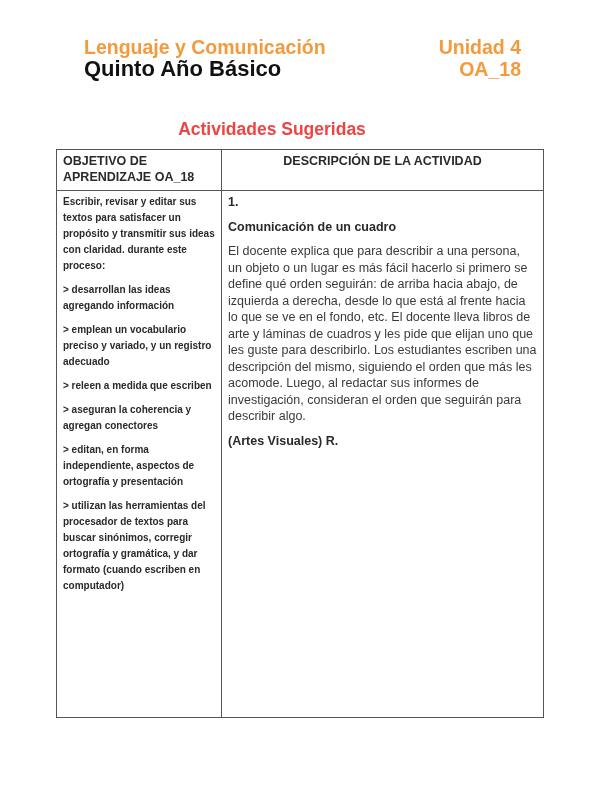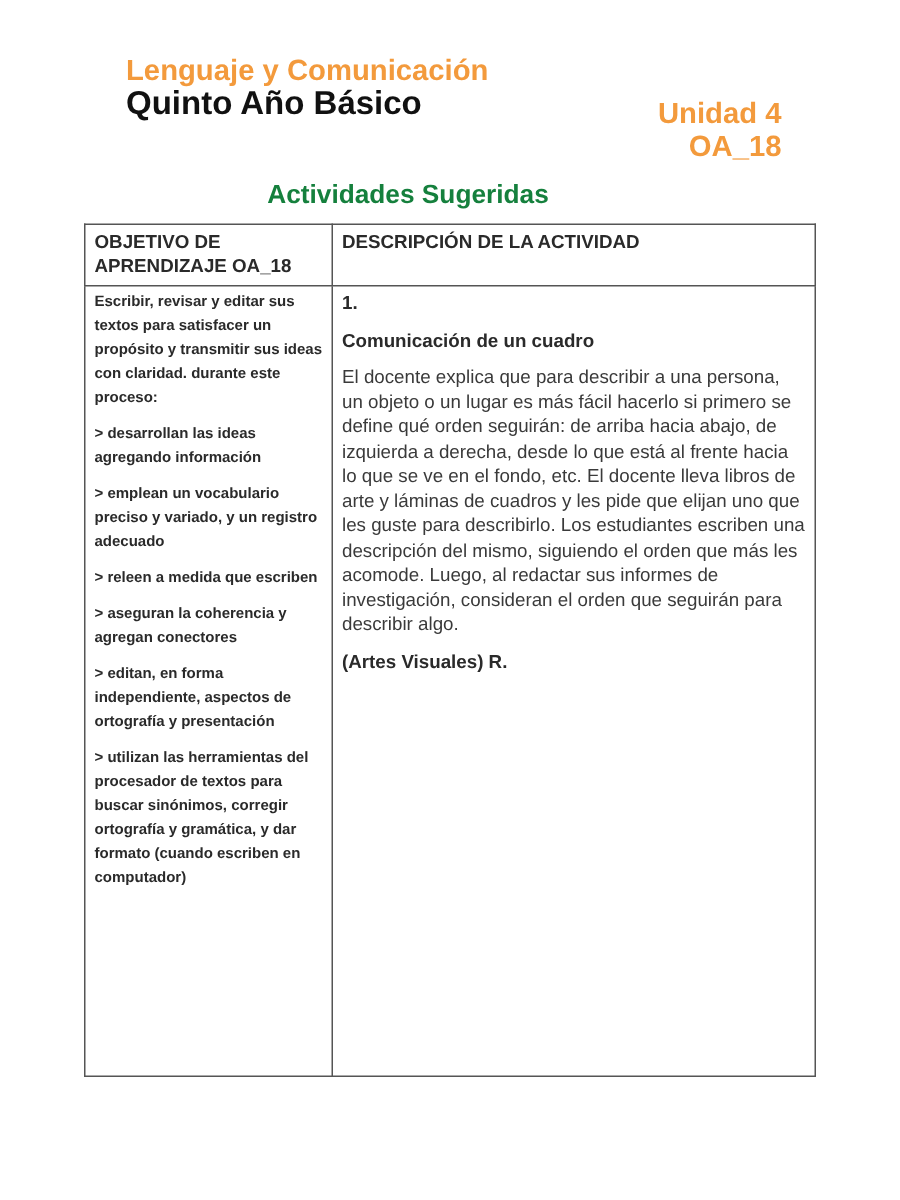--- a/index.html
+++ b/index.html
@@ -1,30 +1,30 @@
 <!DOCTYPE html>
 <html><head>
   <meta charset="utf-8">
   <style>
     html, body { margin: 0; padding: 0; background: #ffffff; }
     body { width: 600px; height: 800px; position: relative; overflow: hidden;
            font-family: "Liberation Sans", sans-serif; color: #2a2a2a; }
     .hdr-left { position: absolute; left: 84px; top: 36px; }
-    .hdr-right { position: absolute; right: 79px; top: 36px; text-align: right; margin-top: 29px; }
+    .hdr-right { position: absolute; right: 79px; top: 36px; text-align: right; }
     .subject { color: #F39A3C; font-weight: bold; font-size: 19.5px; line-height: 22px; }
     .grade { color: #111; font-size: 22px; line-height: 22px; font-weight: 600; }
     .unit, .oa { color: #F39A3C; font-weight: bold; font-size: 19.5px; line-height: 22px; }
     .section-title { position: absolute; left: 0; width: 544px; top: 119px; text-align: center;
-                     font-size: 17.5px; color: #15803d; font-weight: 600; }
+                     font-size: 17.5px; color: #ef4444; font-weight: 600; }
     table.act { position: absolute; left: 56px; top: 149px; width: 488px; height: 569px;
                 border-collapse: collapse; border: 1.5px solid #555; }
     table.act td, table.act th { border: 1.5px solid #555; vertical-align: top; }
     th { font-weight: bold; font-size: 12.5px; color: #2a2a2a; text-align: left;
          padding: 3px 6px; height: 34px; line-height: 16px; margin-top: 48px; }
-    th.desc-h { text-align: left; }
+    th.desc-h { text-align: center; }
     td.obj { width: 152px; padding: 3px 6px; font-weight: bold; font-size: 10px; line-height: 16px; color: #2a2a2a; }
     td.obj p { margin: 0 0 8px 0; }
     td.desc { padding: 3px 6px; font-size: 12.5px; line-height: 16.5px; color: #3a3a3a; }
     td.desc p { margin: 0 0 8px 0; }
     .bold { font-weight: bold; color: #2a2a2a; }
   </style>
 </head>
 <body>
 
 <div class="hdr-left">

